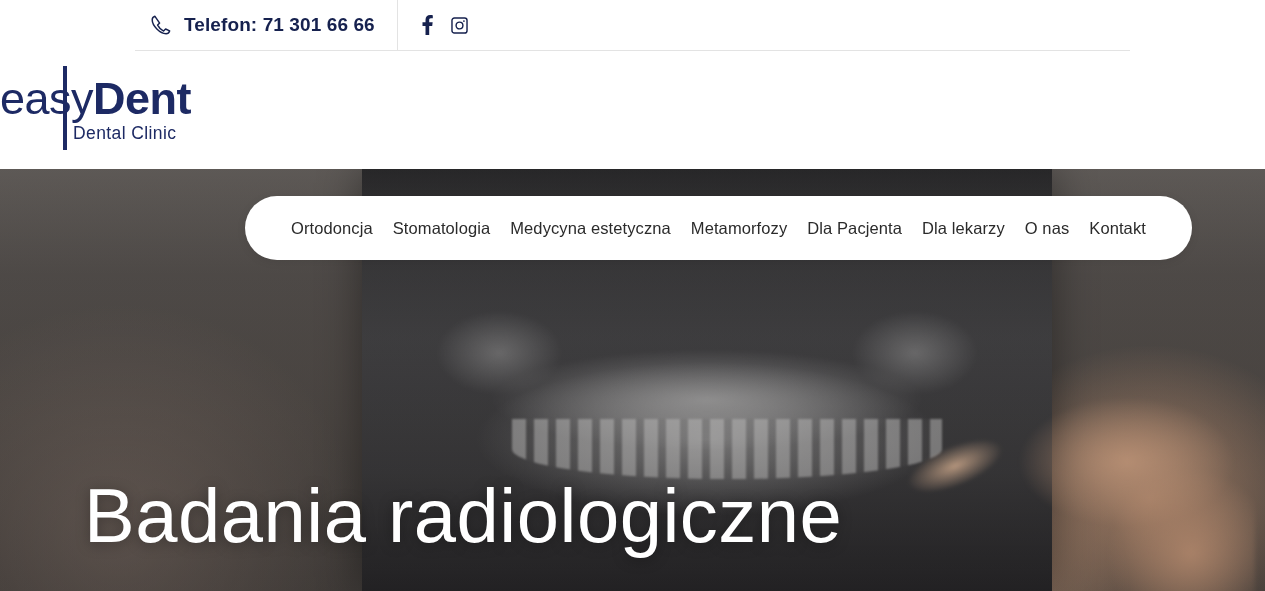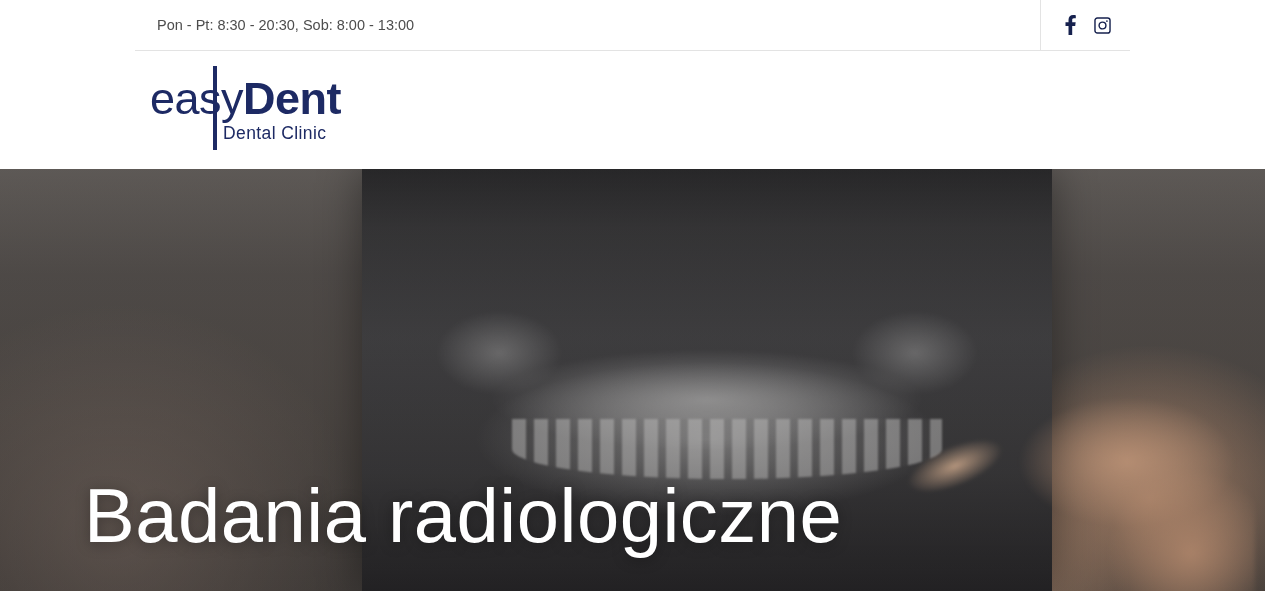--- a/index.html
+++ b/index.html
@@ -65,21 +65,20 @@
     justify-content: center;
     cursor: pointer;
   }
 
   
   .logo-area {
     height: 118px;
     background: #ffffff;
     display: flex;
     align-items: center;
-    padding-left: 150px;
   }
   .logo {
     position: relative;
     width: 190px;
     height: 78px;
   }
   .logo-main {
     position: absolute;
     top: 0; left: 0;
     font-size: 45px;
@@ -230,22 +229,27 @@
     letter-spacing: .5px;
     text-shadow: 0 2px 14px rgba(0,0,0,.35);
     white-space: pre;
   }
   .hl-line { display: block; margin-left: 44px; }
 </style>
 </head>
 <body>
 
 <div class="topbar">
-  <div class="topbar-hours">
-    <span class="hours-text">Pon - Pt: 8:30 - 20:30, Sob: 8:00 - 13:00</span>
+  <div class="topbar-phone">
+    <span class="phone-icon">
+      <svg width="22" height="22" viewBox="0 0 24 24" fill="none" stroke="currentColor" stroke-width="1.6" stroke-linecap="round" stroke-linejoin="round">
+        <path d="M6.5 2.5c-1.8.6-3 2.1-3 3.9 0 6.6 8.5 15.1 15.1 15.1 1.8 0 3.3-1.2 3.9-3l-4.4-2.1-2.2 2.2c-2.6-1.3-5.2-3.9-6.5-6.5l2.2-2.2z"></path>
+      </svg>
+    </span>
+    <span class="phone-text">Telefon: 71 301 66 66</span>
   </div>
   <div class="topbar-social">
     <span class="social-icon">
       <svg width="11" height="20" viewBox="0 0 11 20" fill="currentColor">
         <path d="M7.2 20v-9.1h3l.45-3.55H7.2V5.1c0-1.03.28-1.73 1.75-1.73H10.8V.2C10.47.15 9.36 0 8.07 0 5.37 0 3.52 1.66 3.52 4.7v2.65H.5V10.9h3.02V20z"></path>
       </svg>
     </span>
     <span class="social-icon">
       <svg width="19" height="19" viewBox="0 0 24 24" fill="none" stroke="currentColor" stroke-width="1.8">
         <rect x="2.5" y="2.5" width="19" height="19" rx="3"></rect>
@@ -270,19 +274,29 @@
   <div class="hero-photo">
     <div class="hero-screen">
       <div class="hero-xray"></div>
       <div class="hero-teeth"></div>
     </div>
     <div class="hero-hand"></div>
     <div class="hero-finger"></div>
   </div>
   <div class="hero-overlay"></div>
 
+  <div class="nav-pill">
+    <span class="nav-item">Ortodoncja</span>
+    <span class="nav-item">Stomatologia</span>
+    <span class="nav-item">Medycyna estetyczna</span>
+    <span class="nav-item">Metamorfozy</span>
+    <span class="nav-item">Dla Pacjenta</span>
+    <span class="nav-item">Dla lekarzy</span>
+    <span class="nav-item">O nas</span>
+    <span class="nav-item">Kontakt</span>
+  </div>
 
   <div class="hero-headline">
     <span class="hl-line">Badania radiologiczne</span>
     
     
   </div>
 </div>
 
 </body></html>

